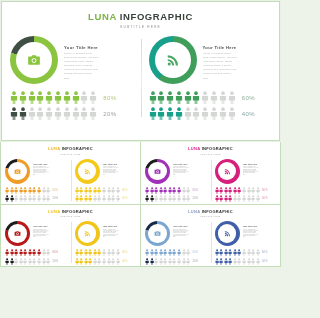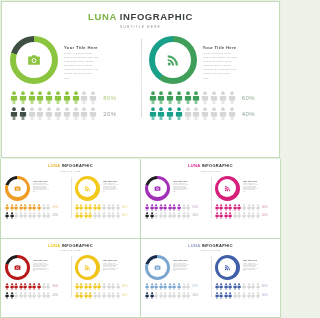--- a/index.html
+++ b/index.html
@@ -1,18 +1,18 @@
 <!DOCTYPE html>
 <html><head>
 <meta charset="utf-8">
 <style>
   html,body{margin:0;padding:0;background:#eef3ea;}
   body{width:281px;height:318px;overflow:hidden;font-family:"Liberation Sans",sans-serif;}
 
-  .deck{width:281px;height:318px;display:flex;flex-direction:column;background:#e9f1e6;}
+  .deck{width:281px;height:267px;display:flex;flex-direction:column;background:#e9f1e6;}
 
   
   .slide-main{
     position:relative;
     height:157px;
     background:#ffffff;
     border:1px solid #c3ddb8;
     box-sizing:border-box;
     margin:1px;
   }

